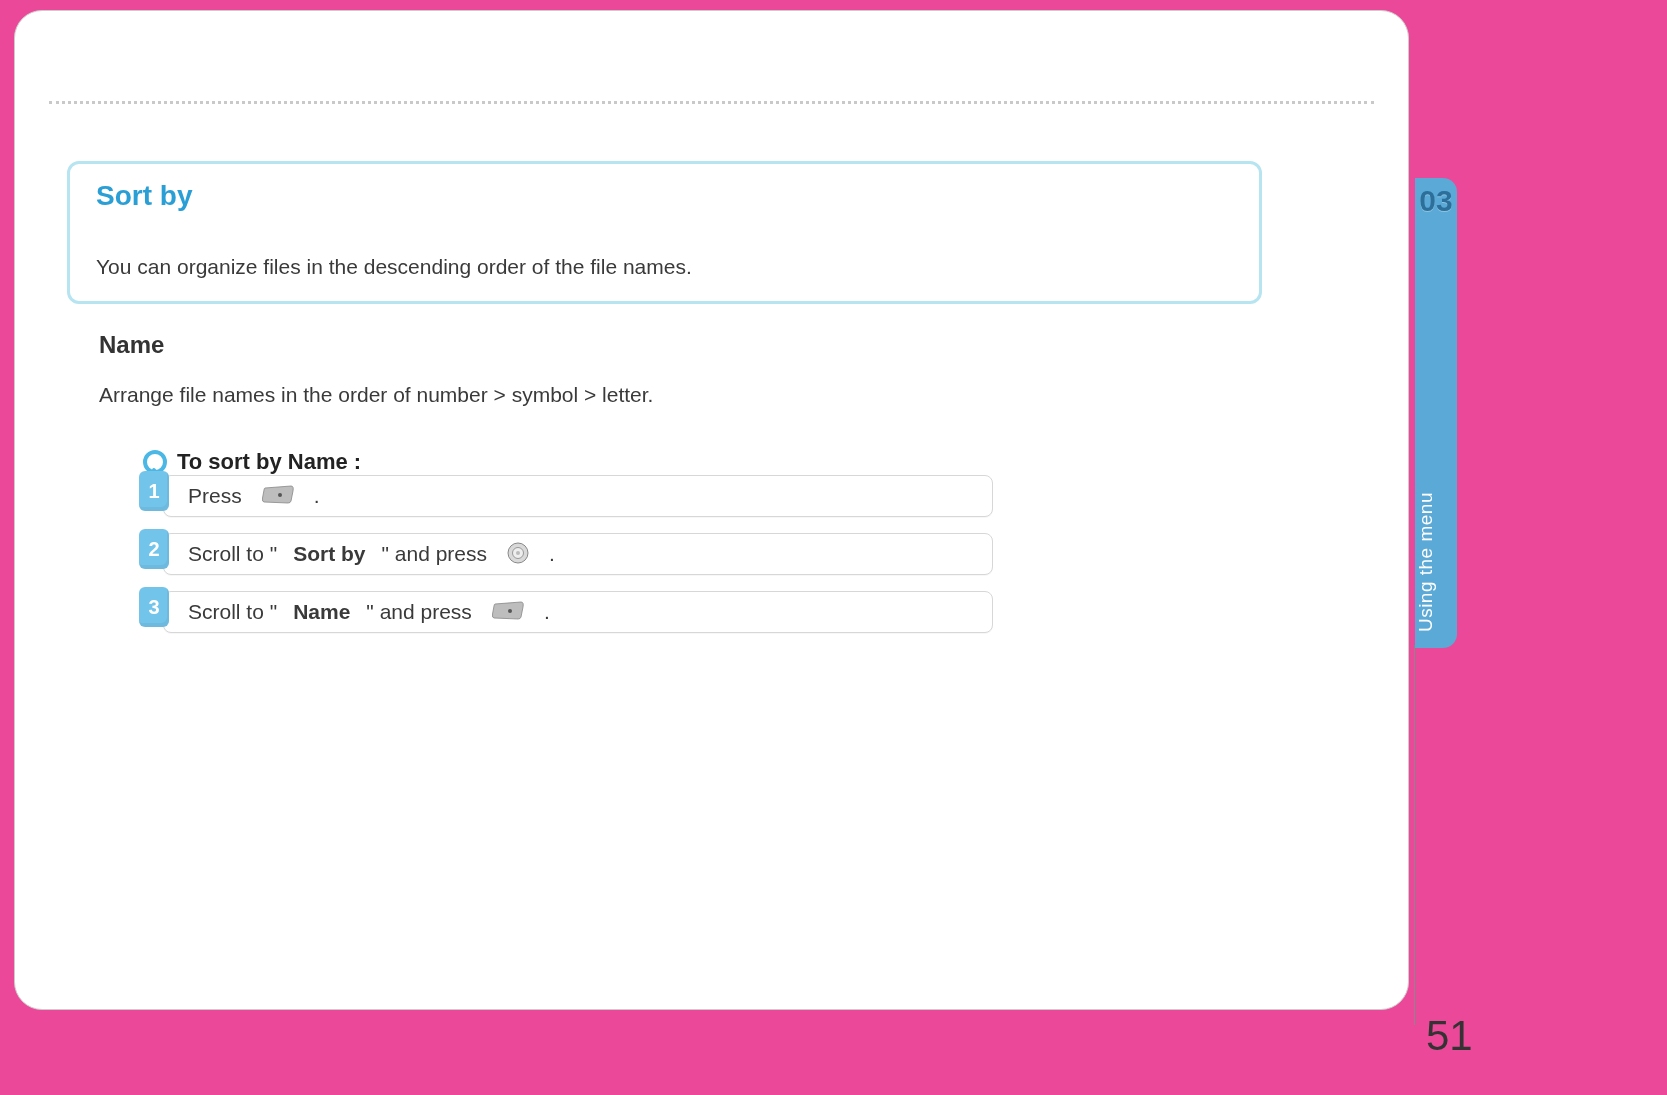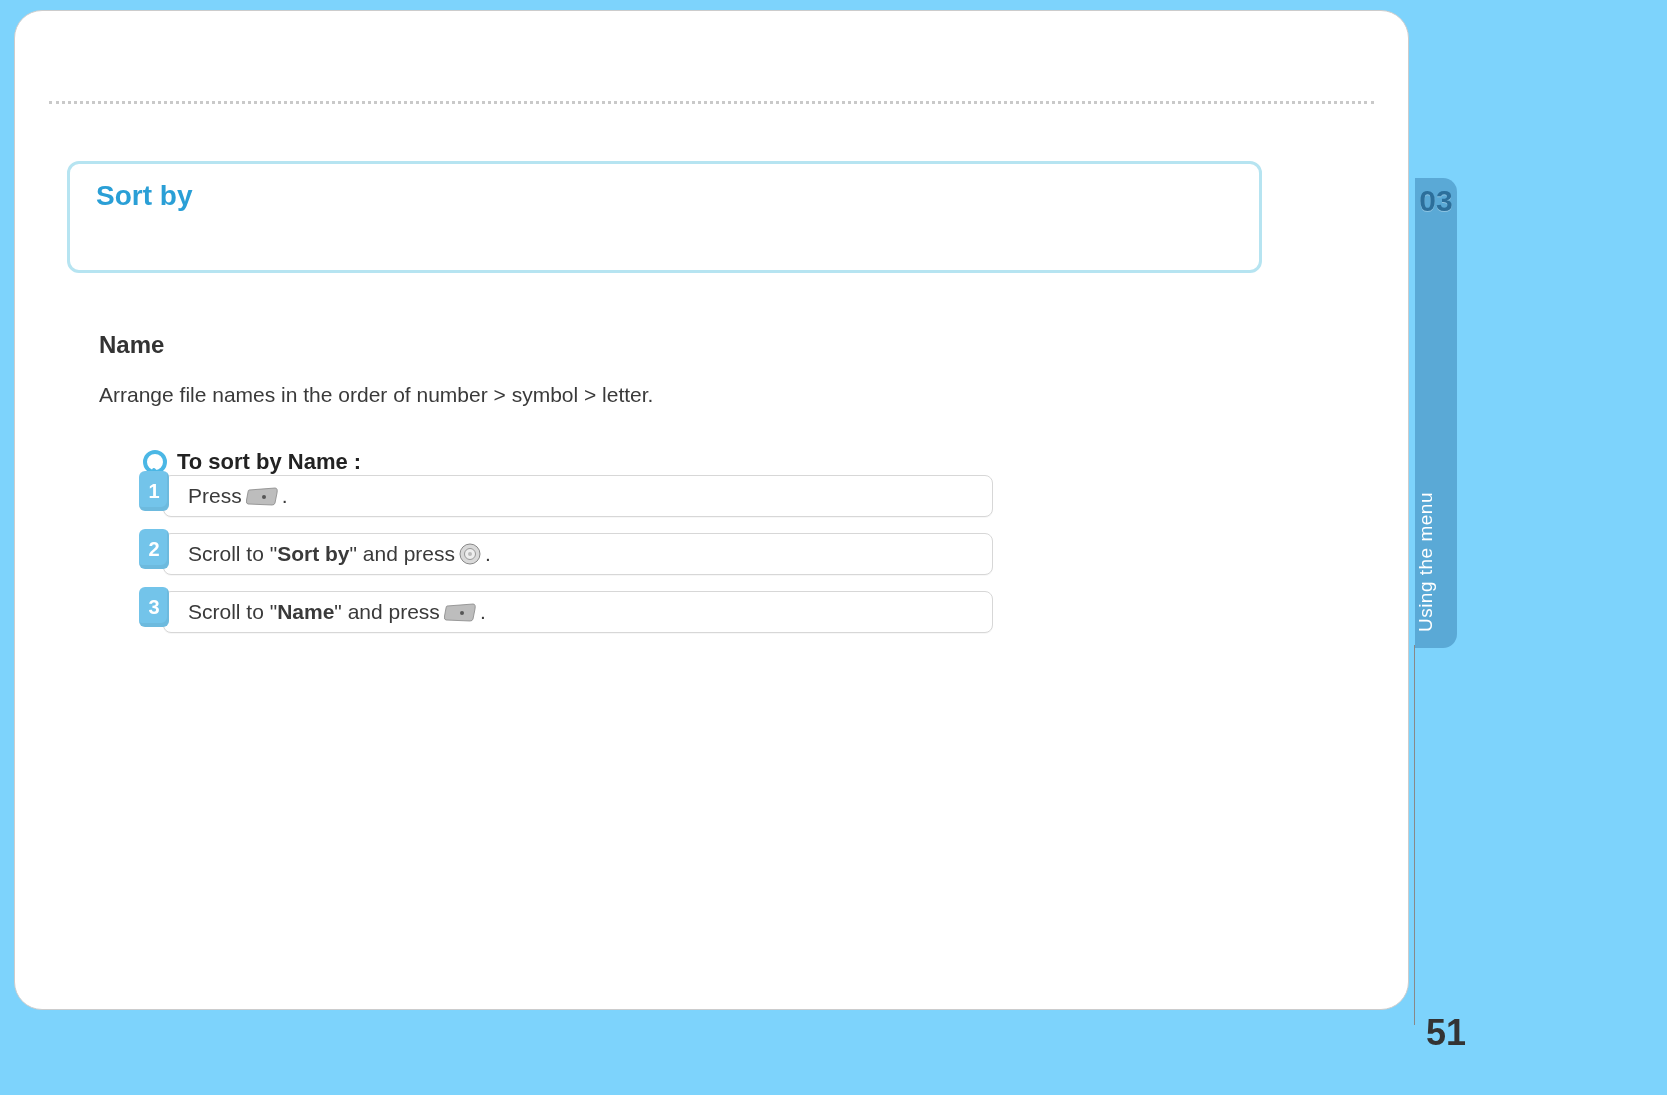--- a/index.html
+++ b/index.html
@@ -2,21 +2,21 @@
 <html><head>
 <meta charset="utf-8">
 <style>
   * { box-sizing: border-box; margin: 0; padding: 0; }
   html, body { width: 1667px; height: 1095px; font-family: Arial, Helvetica, sans-serif; background: #fff; }
 
   .page {
     position: relative;
     width: 1667px;
     height: 1095px;
-    background: #7dd3fc;
+    background: #ec4899;
   }
 
   .main-frame {
     position: absolute;
     left: 14px;
     top: 10px;
     width: 1395px;
     height: 1000px;
     border: 1px solid #ccc;
     border-radius: 28px;
@@ -125,24 +125,24 @@
     box-shadow: inset -2px -4px 0 rgba(0,0,0,0.05);
   }
   .step-body {
     margin-left: 20px;
     min-height: 42px;
     border: 1px solid #d7d7d7;
     border-radius: 8px;
     background: #fff;
     padding: 8px 14px 8px 24px;
     display: flex;
-    align-items: center;
     font-size: 21px;
     color: #3a3a3a;
     box-shadow: 0 1px 0 rgba(0,0,0,0.03);
+    gap: 16px;
   }
   .step-body .bold { font-weight: bold; }
 
   .btn-icon {
     display: inline-block;
     width: 32px; height: 20px;
     vertical-align: middle;
     margin: 0 4px;
   }
   .round-icon {
@@ -192,37 +192,38 @@
     top: 645px;
     width: 1px;
     height: 380px;
     background: #888;
   }
 
   .page-number {
     position: absolute;
     left: 1426px;
     top: 1012px;
-    font-size: 36px;
-    font-weight: bold;
+    font-size: 42px;
+    font-weight: normal;
     color: #333;
   }
 </style>
 </head>
 <body>
 
 <div class="page">
 
   <div class="main-frame">
     <div class="dotted-line"></div>
 
     <div class="info-box">
       <div class="title">Sort by</div>
       <div class="desc">
         <br>
+        <span>You can organize files in the descending order of the file names.</span>
       </div>
     </div>
 
     <div class="section-heading">Name</div>
     <div class="section-desc">Arrange file names in the order of number &gt; symbol &gt; letter.</div>
 
     <div class="steps">
       <div class="steps-title-row">
         <span class="ring-icon"></span>
         <span class="steps-title">To sort by Name :</span>

